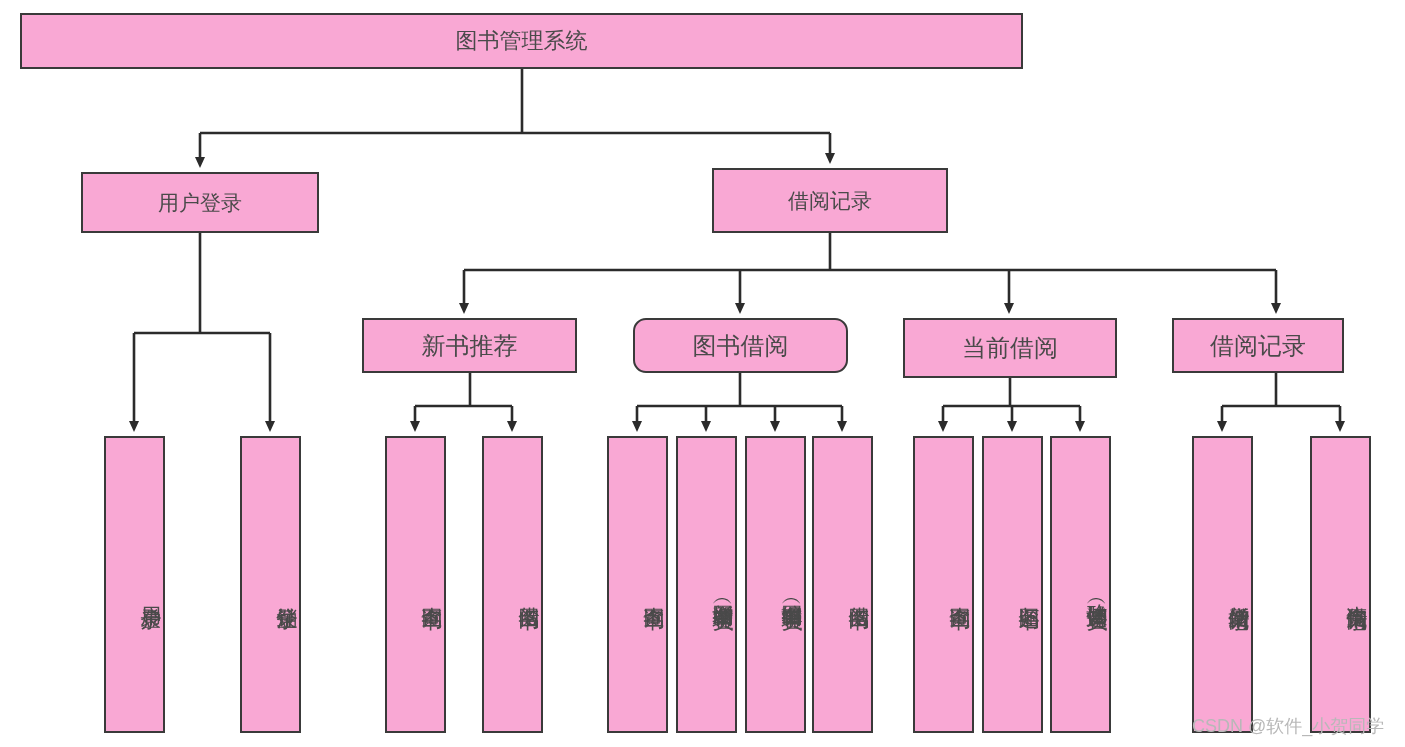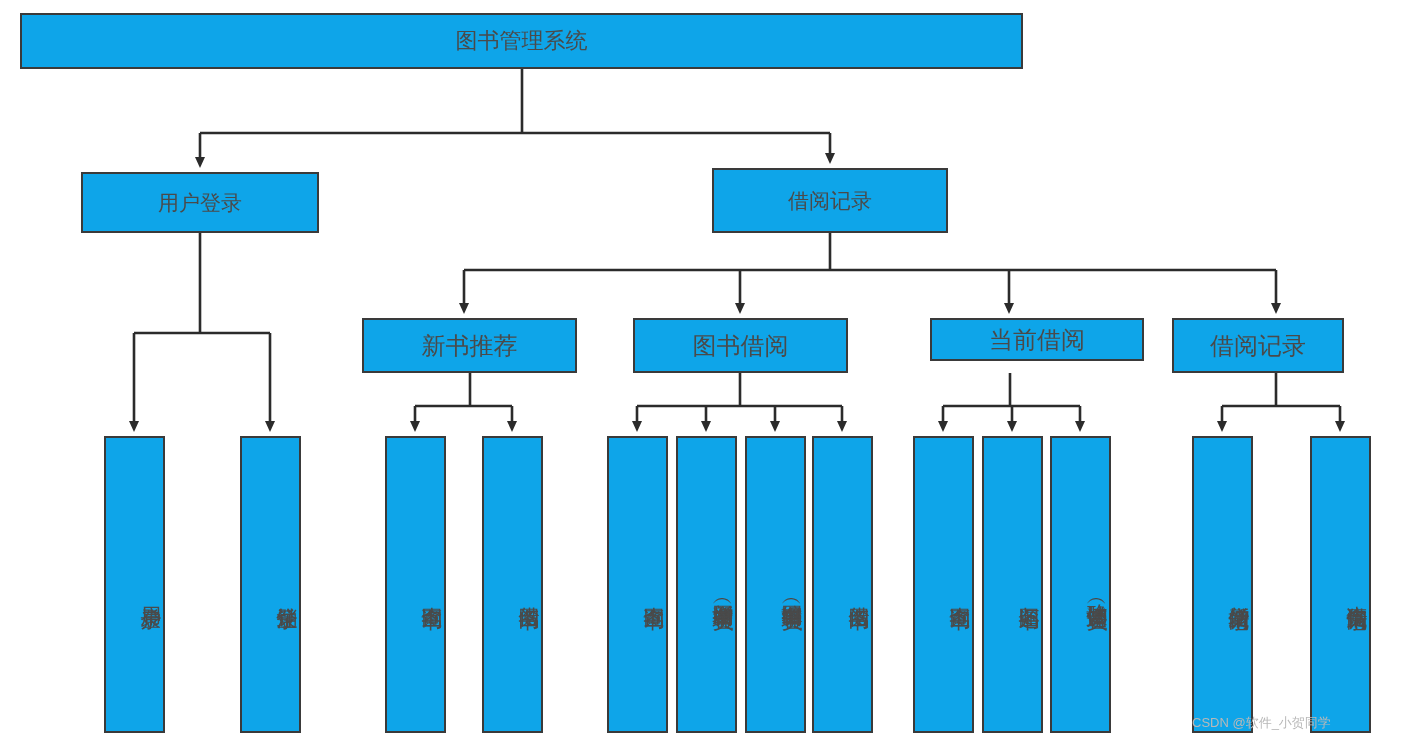--- a/index.html
+++ b/index.html
@@ -21,21 +21,21 @@
     position: absolute;
     left: 0;
     top: 0;
     width: 1405px;
     height: 747px;
     pointer-events: none;
   }
   .node {
     position: absolute;
     box-sizing: border-box;
-    background: #0ea5e9;
+    background: #f9a8d4;
     border: 2px solid #3a3a3a;
     display: flex;
     align-items: center;
     justify-content: center;
     color: #4a4a4a;
     z-index: 2;
   }
   .node.root {
     font-size: 22px;
   }
@@ -57,21 +57,21 @@
   }
   .node.leaf .vtext {
     writing-mode: vertical-rl;
     text-orientation: upright;
     display: block;
   }
   .watermark {
     position: absolute;
     left: 1192px;
     top: 714px;
-    font-size: 13px;
+    font-size: 18px;
     color: #b8b8b8;
     white-space: nowrap;
     z-index: 3;
   }
 </style>
 </head>
 <body>
 
 <div id="canvas">
 
@@ -132,24 +132,24 @@
   <div class="node level2" style="left:81px;top:172px;width:238px;height:61px;">
     <span>用户登录</span>
   </div>
   <div class="node level2" style="left:712px;top:168px;width:236px;height:65px;">
     <span>借阅记录</span>
   </div>
 
   <div class="node level3" style="left:362px;top:318px;width:215px;height:55px;">
     <span>新书推荐</span>
   </div>
-  <div class="node level3" style="left:633px;top:318px;width:215px;height:55px;">
+  <div class="node level3" style="left:633px;top:318px;width:215px;height:55px;border-radius:13px;">
     <span>图书借阅</span>
   </div>
-  <div class="node level3" style="left:903px;top:318px;width:214px;height:43px;margin-left:27px;">
+  <div class="node level3" style="left:903px;top:318px;width:214px;height:60px;">
     <span>当前借阅</span>
   </div>
   <div class="node level3" style="left:1172px;top:318px;width:172px;height:55px;">
     <span>借阅记录</span>
   </div>
 
   <div class="node leaf" style="left:104px;top:436px;width:61px;height:297px;">
     <span class="vtext">用户登录</span>
   </div>
   <div class="node leaf" style="left:240px;top:436px;width:61px;height:297px;">

